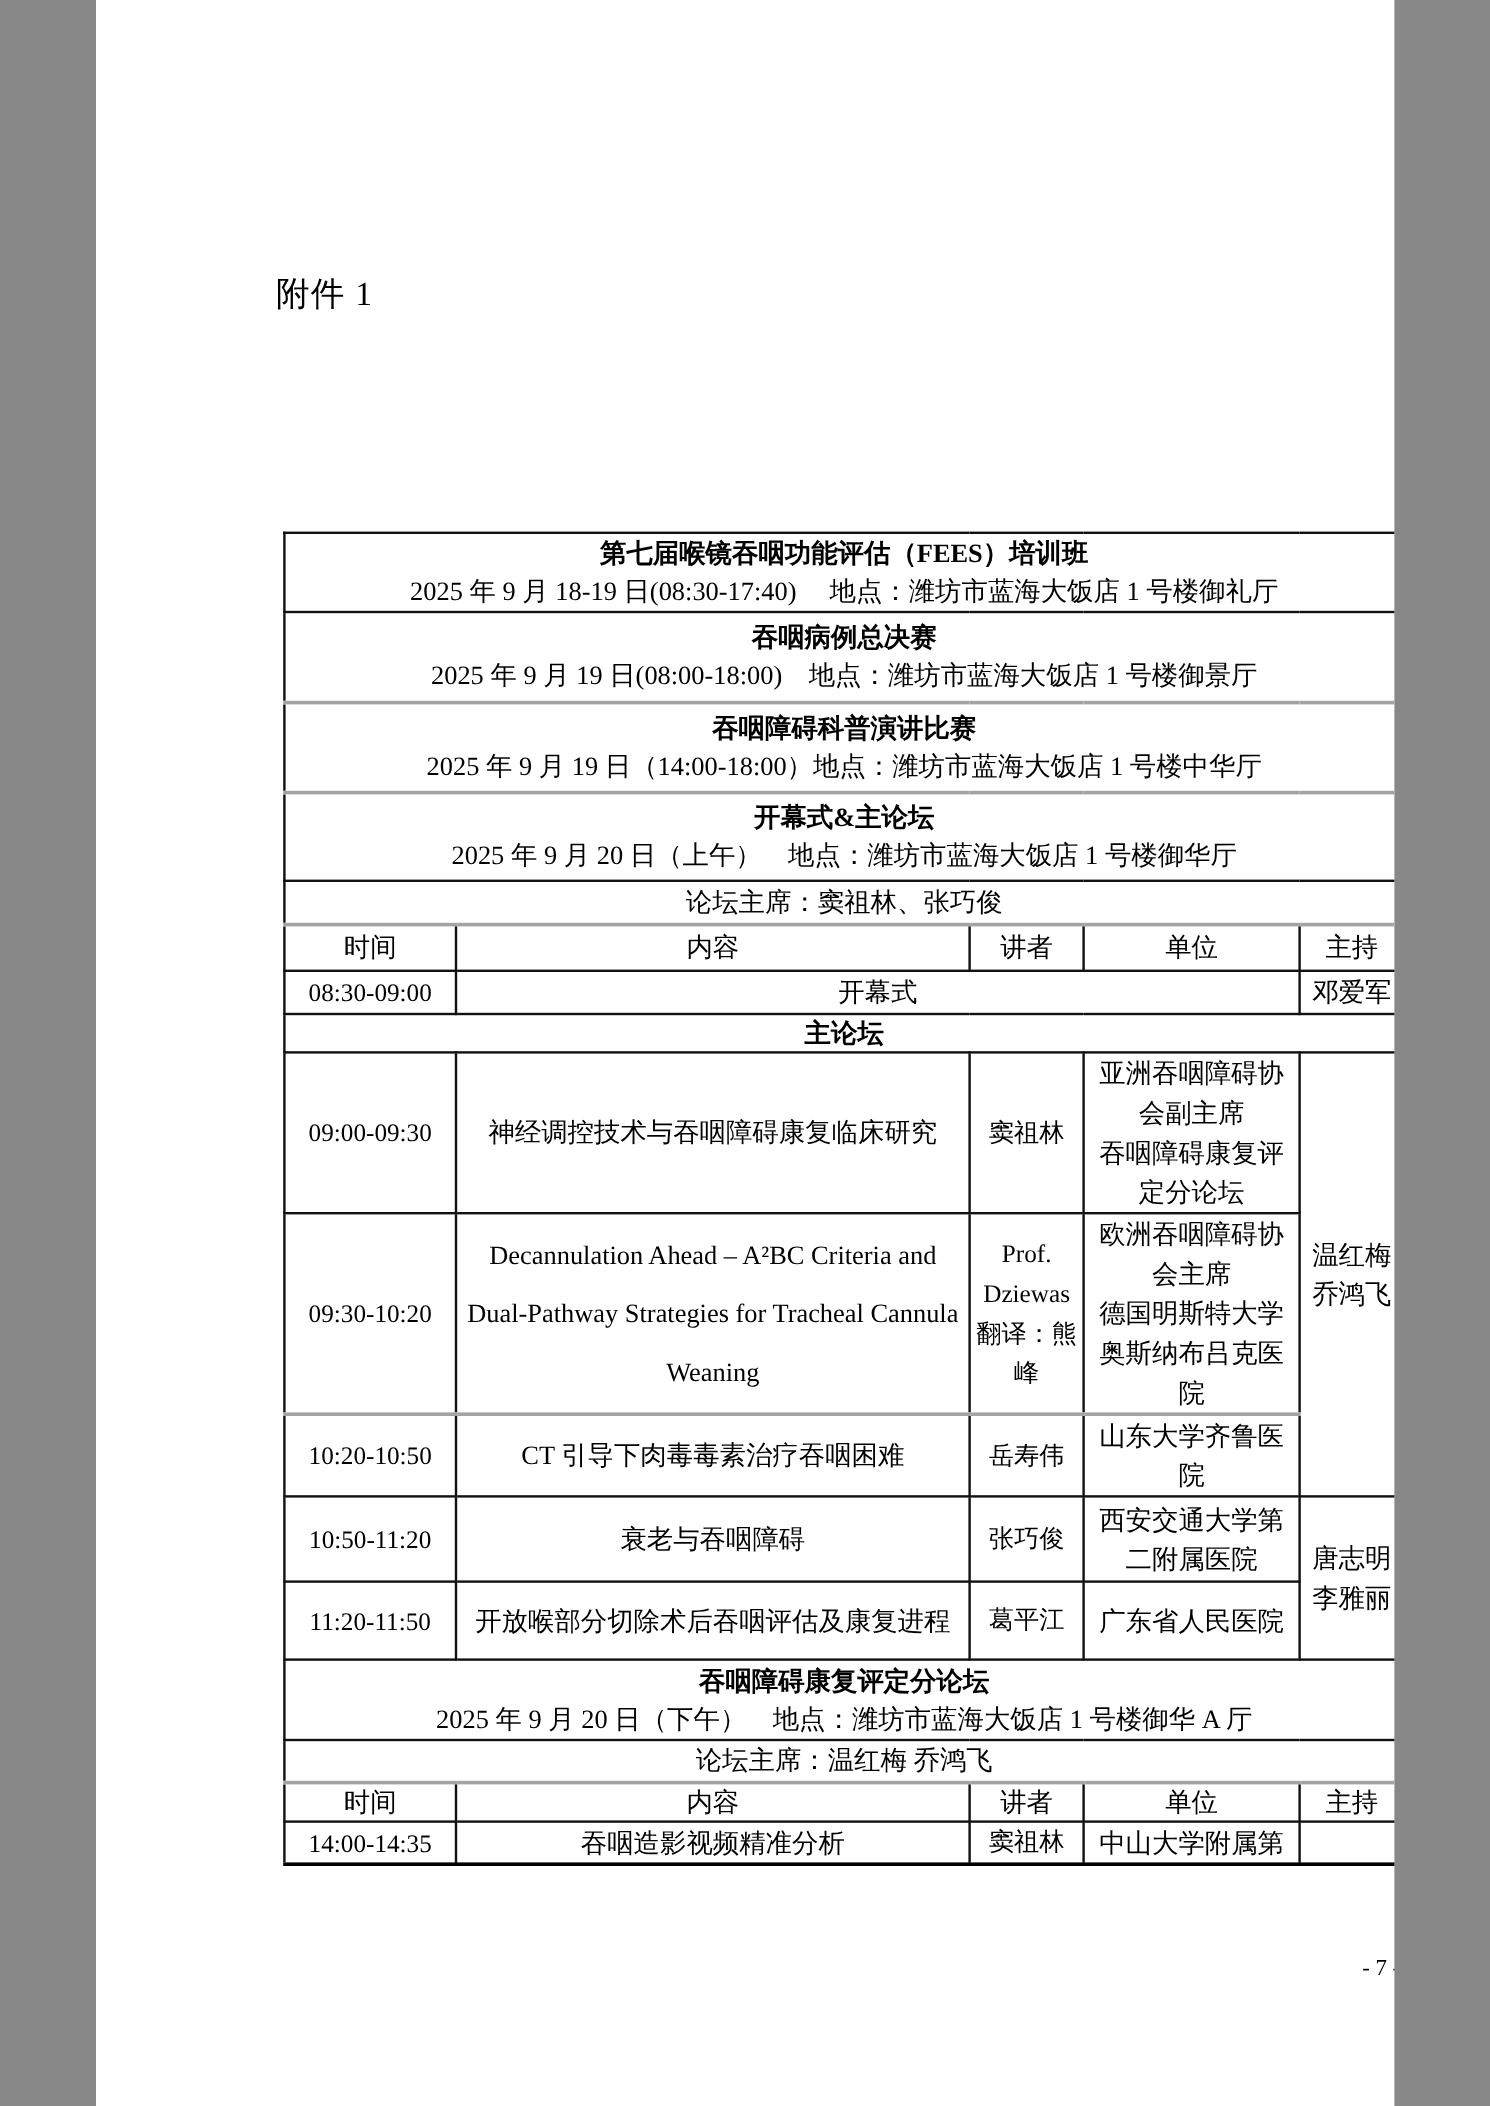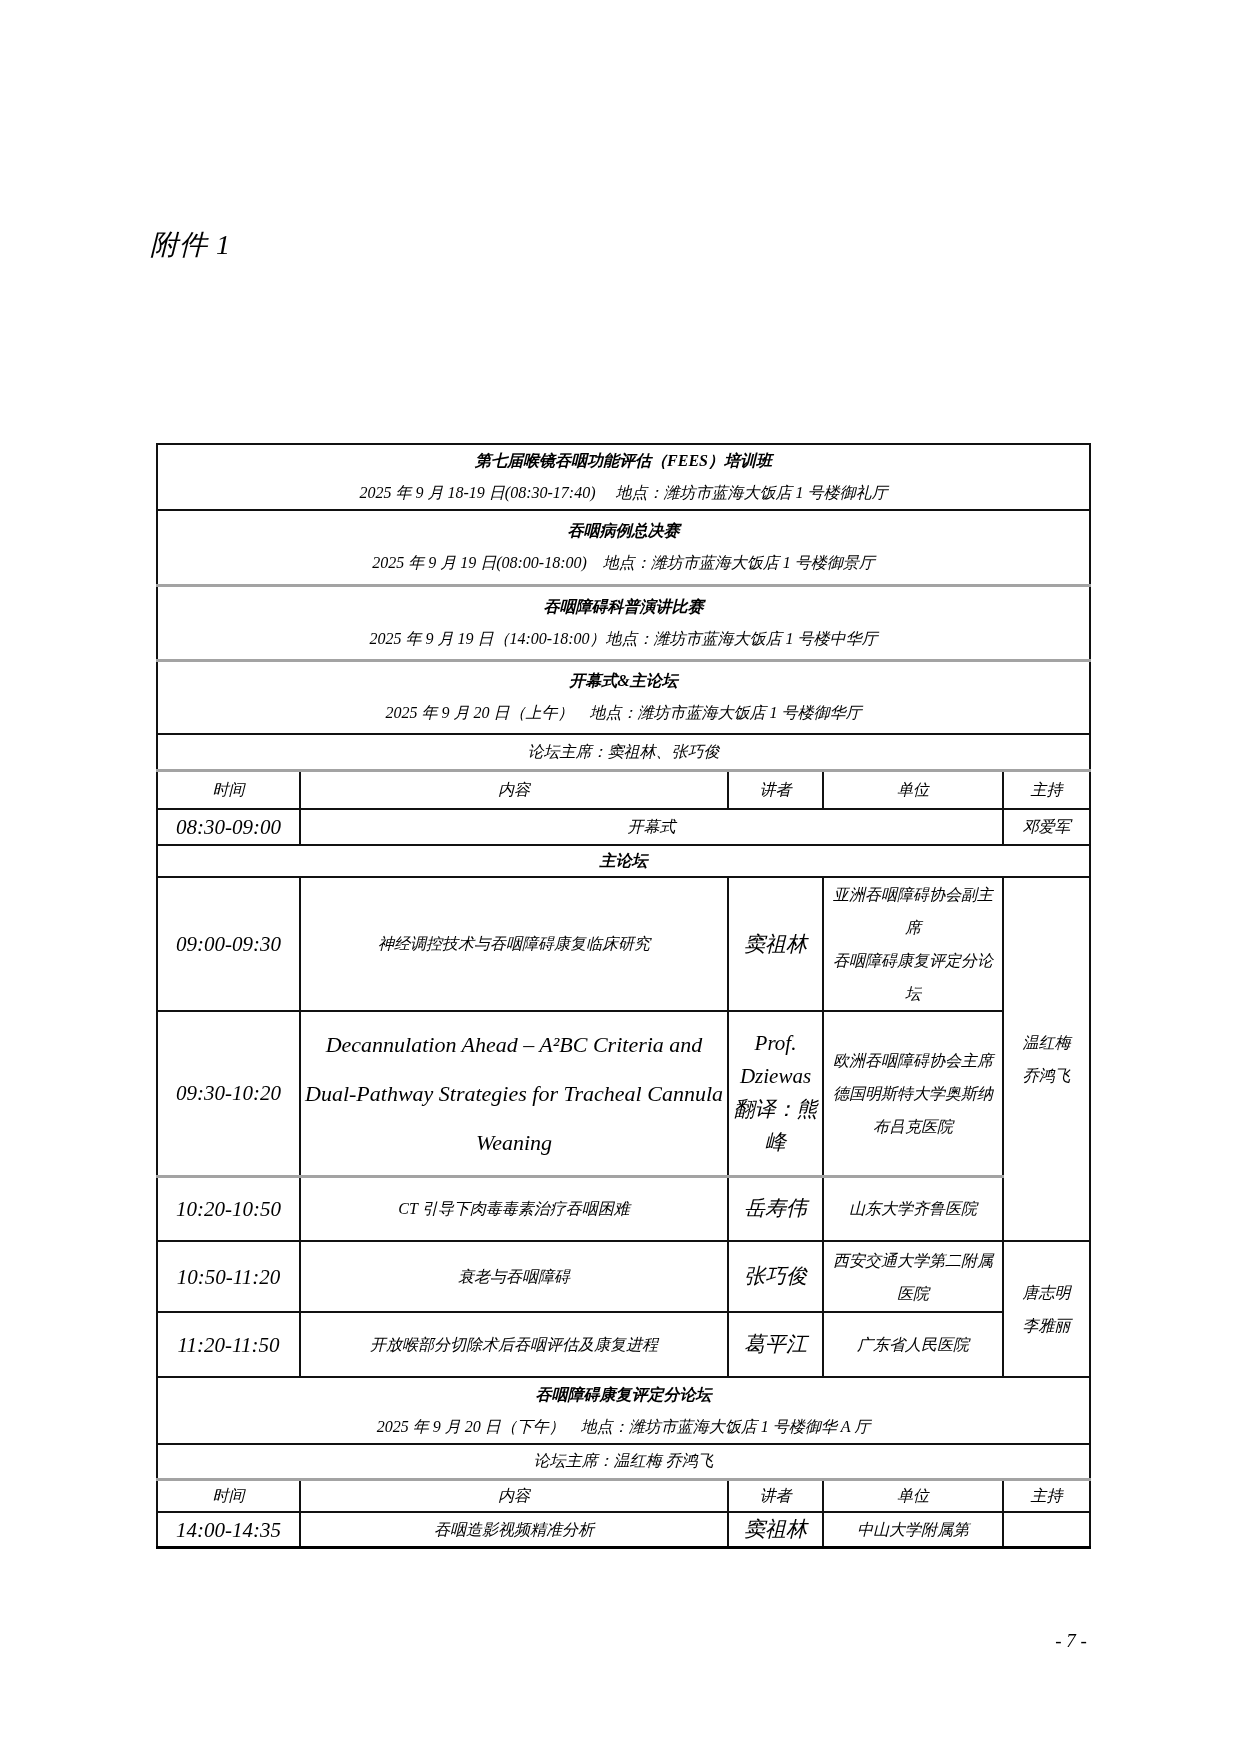--- a/index.html
+++ b/index.html
@@ -1,24 +1,23 @@
 <!DOCTYPE html>
 <html><head>
 <meta charset="utf-8">
 <style>
   html,body{margin:0;padding:0;background:#888;}
   .page{
     position:relative;
-    width:1242px;height:1755px;
+    width:1082px;height:1755px;
     margin:0 auto;
     background:#ffffff;
     font-family:"Liberation Serif","DejaVu Serif",serif;
     color:#000;
     overflow:hidden;
-    font-style:italic;
   }
   .attachment{
     position:absolute;left:150px;top:226px;
     font-size:28px;letter-spacing:1px;
   }
   .doc-title{
     position:absolute;left:0;top:252px;width:1155px;
     text-align:center;font-size:43px;font-weight:bold;letter-spacing:4px;
   }
   table.sched{
@@ -27,21 +26,21 @@
     width:935px;
   }
   .c-time{width:143px;}
   .c-content{width:428px;}
   .c-speaker{width:95px;}
   .c-aff{width:180px;}
   .c-host{width:87px;}
   td{
     border:2px solid #111;
     text-align:center;vertical-align:middle;
-    font-size:16px;line-height:30px;
+    font-size:22px;line-height:30px;
     padding:0 4px;overflow:hidden;
   }
   tr.bt td{border-top:3px solid #a3a3a3;}
   table.sched{border-bottom:3px solid #000;}
   .sec div{line-height:32px;white-space:pre-wrap;}
   .sec-title{font-weight:bold;}
   .chair{white-space:pre-wrap;}
   .time{font-size:21px;}
   .speaker{font-size:21px;line-height:33px;}
   .aff div{line-height:33px;}

